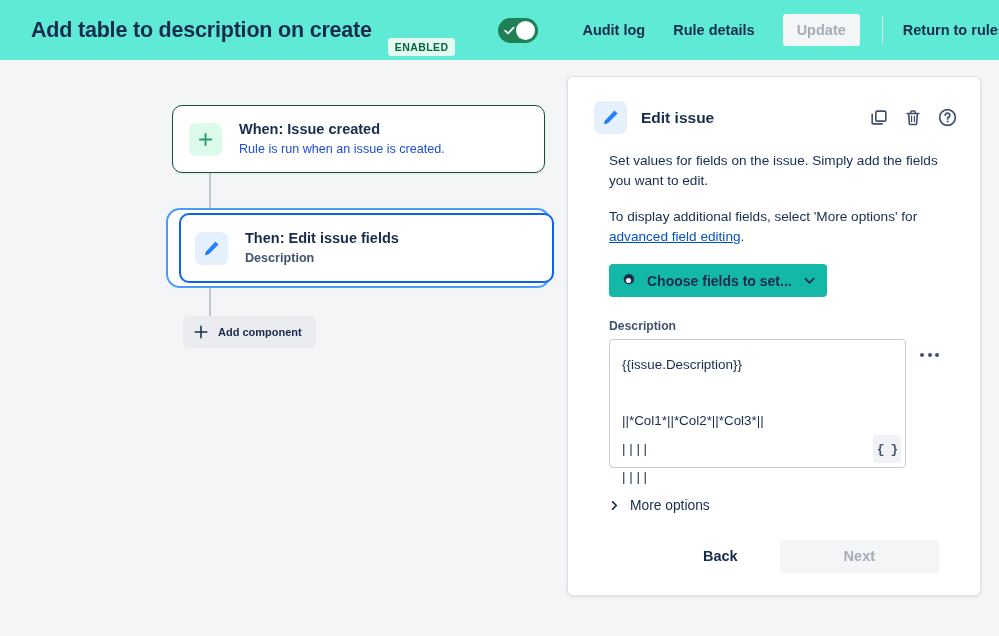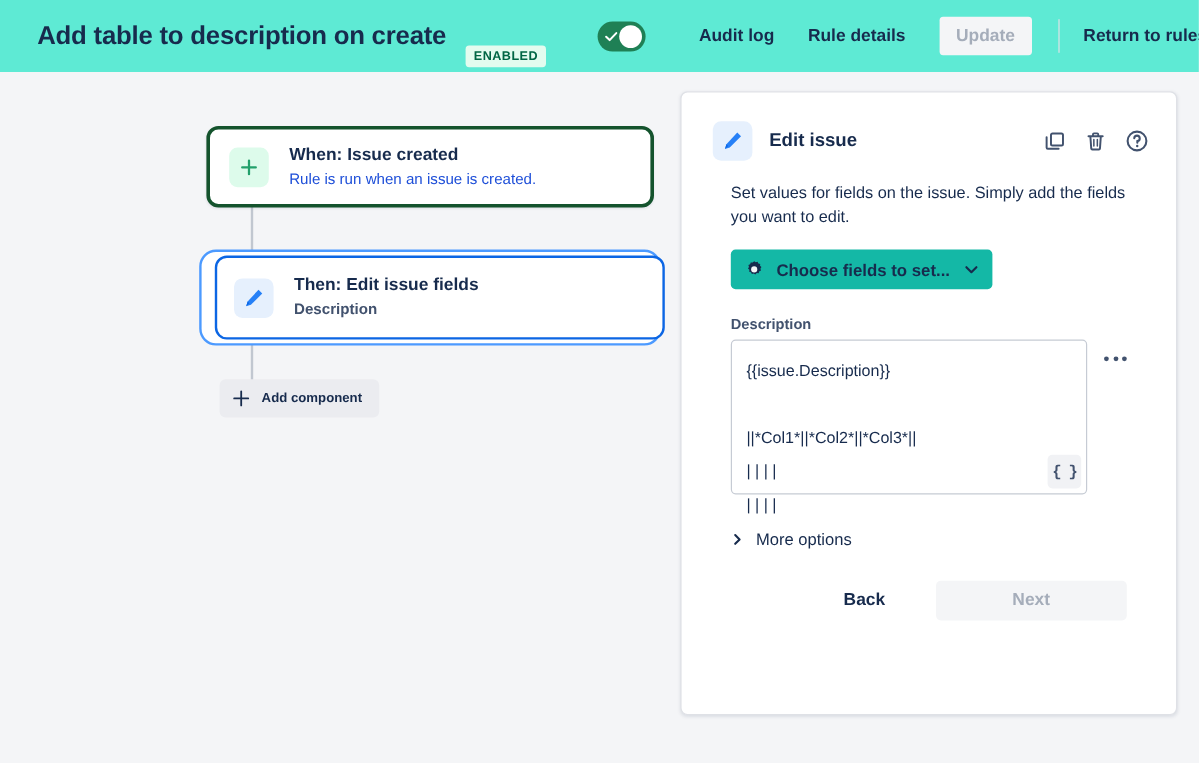--- a/index.html
+++ b/index.html
@@ -83,21 +83,21 @@
     left: 209px;
     width: 2px;
     background: #c1c7d0;
   }
   .conn-1 { top: 112px; height: 48px; }
   .conn-2 { top: 218px; height: 44px; }
 
   .card {
     position: absolute;
     background: #ffffff;
-    border: 3px solid #14532d;
+    border: 1px solid #14532d;
     border-radius: 10px;
     display: flex; align-items: center;
     box-shadow: 0 1px 2px rgba(9,30,66,0.08);
   }
   .card-when { left: 172px; top: 45px; width: 373px; height: 68px; padding-left: 16px; }
 
   .card-then-wrap {
     position: absolute;
     left: 166px; top: 148px;
     width: 385px; height: 80px;
@@ -375,20 +375,21 @@
           <circle cx="11.2" cy="15.3" r="1.05" fill="#42526e"></circle>
         </svg>
       </span>
     </div>
   </div>
 
   <div class="panel-body">
 
     <div class="para">Set values for fields on the issue. Simply add the fields you want to edit.</div>
 
+    <div class="para second"><span>To display additional fields, select 'More options' for </span><span class="link">advanced field editing</span><span>.</span></div>
 
     <button class="choose-fields">
       <span class="gear">
         <svg width="17" height="17" viewBox="0 0 20 20">
           <path d="M10 1.9 l1.5 1.1 1.8 -0.5 0.8 1.7 1.8 0.4 -0.2 1.9 1.4 1.2 -1 1.6 0.6 1.8 -1.7 0.8 -0.6 1.8 -1.9 -0.1 -1.4 1.3 -1.6 -1 -1.8 0.6 -0.8 -1.7 -1.8 -0.5 0.2 -1.9 -1.4 -1.2 1 -1.6 -0.6 -1.8 1.7 -0.8 0.6 -1.8 1.9 0.1 z" fill="#172b4d"></path>
           <circle cx="10" cy="10" r="3" fill="#f4f5f7"></circle>
         </svg>
       </span>
       <span>Choose fields to set...</span>
       <span class="chev">

